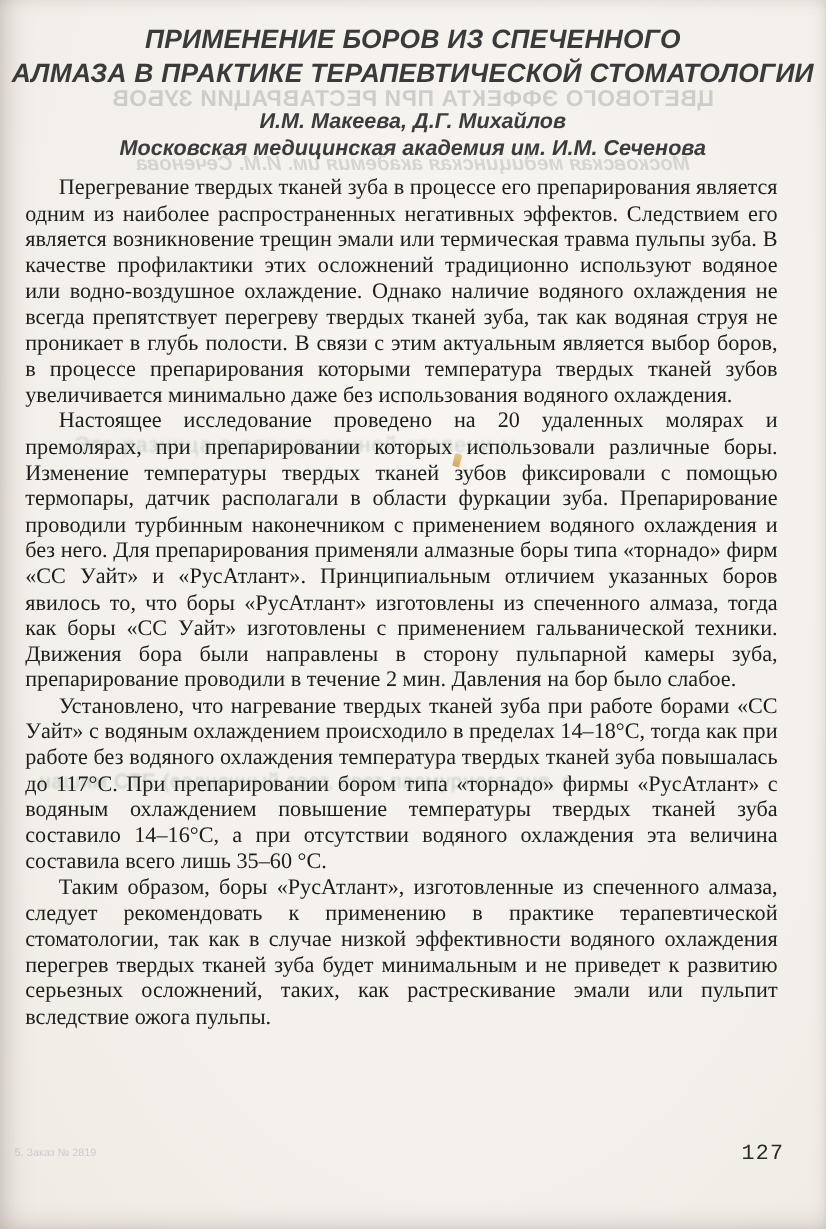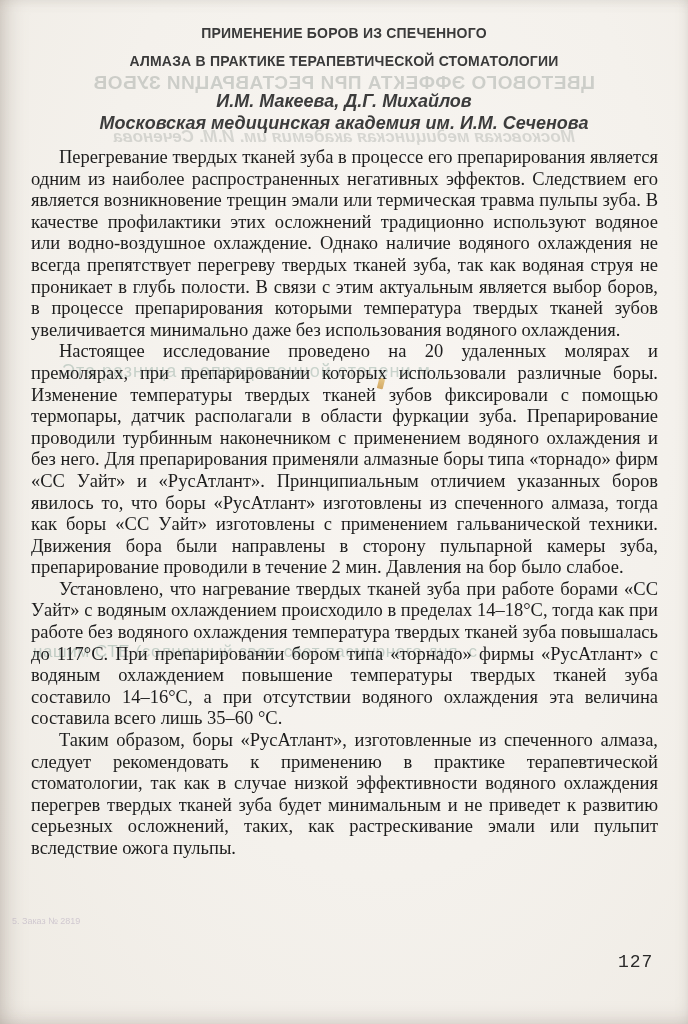--- a/index.html
+++ b/index.html
@@ -24,24 +24,25 @@
   
   .header {
     position: absolute;
     left: 0; right: 0; top: 19px;
     text-align: center;
     z-index: 3;
   }
   .title-line {
     font-family: "Liberation Sans", sans-serif;
     font-weight: bold;
-    font-size: 14px;
+    font-size: 22px;
     line-height: 28px;
     letter-spacing: .2px;
     color: #3a3a3a;
+    font-style: italic;
   }
   .authors {
     margin-top: 15px;
     font-family: "Liberation Sans", sans-serif;
     font-style: italic;
     font-weight: bold;
     font-size: 18px;
     line-height: 22px;
     color: #3c3c3c;
   }
@@ -50,21 +51,21 @@
     font-style: italic;
     font-weight: bold;
     font-size: 18px;
     line-height: 22px;
     color: #3c3c3c;
   }
 
   
   #paragraphs {
     position: absolute;
-    left: 31px;
+    left: 21px;
     top: 147px;
     width: 627px;
     z-index: 3;
   }
   .para {
     margin: 0;
     text-indent: 28px;
     text-align: justify;
     font-family: "Liberation Serif", serif;
     font-size: 18.5px;
@@ -127,21 +128,21 @@
   #ghost-lower {
     left: 33px; top: 642px;
     font-family: "Liberation Sans", sans-serif;
     font-size: 17px;
     letter-spacing: .6px;
     color: #7d9c90;
     opacity: .42;
     filter: blur(.7px);
   }
   #print-mark {
-    left: 12px; top: 916px;
+    left: 12px; top: 955px;
     font-family: "Liberation Sans", sans-serif;
     font-size: 9px;
     color: #b6abbe;
     opacity: .55;
     filter: blur(.4px);
   }
   #speck {
     position: absolute;
     left: 378px; top: 378px;
     width: 6px; height: 11px;

